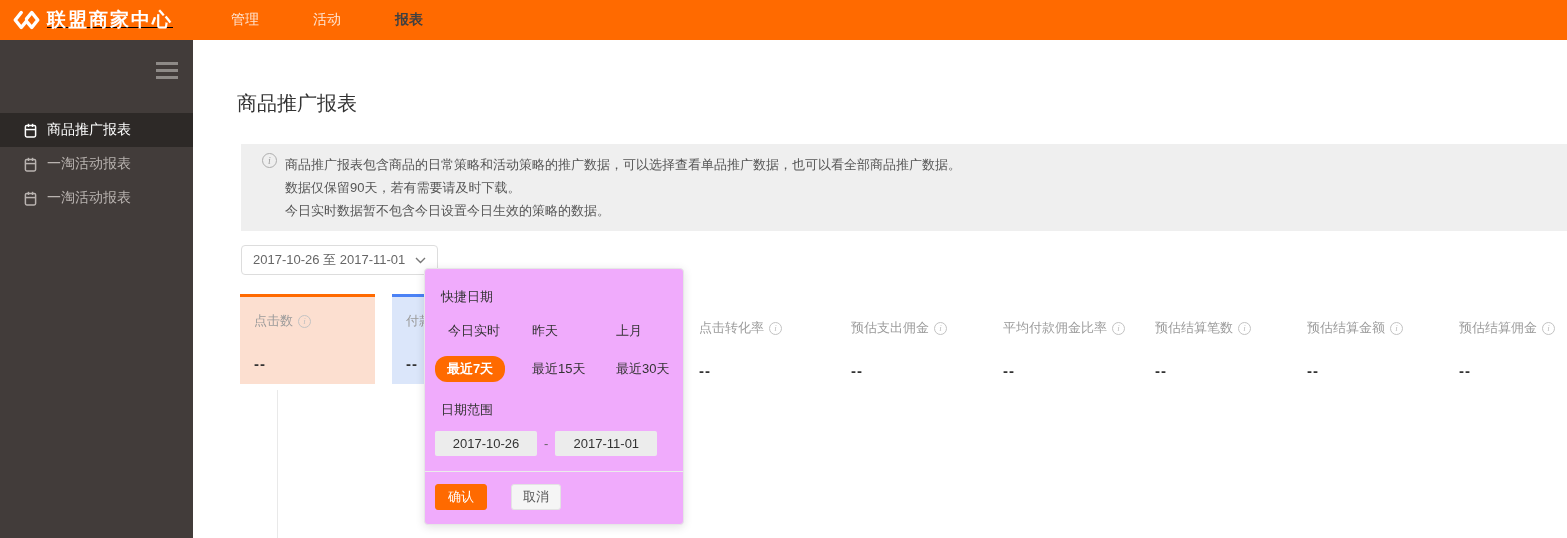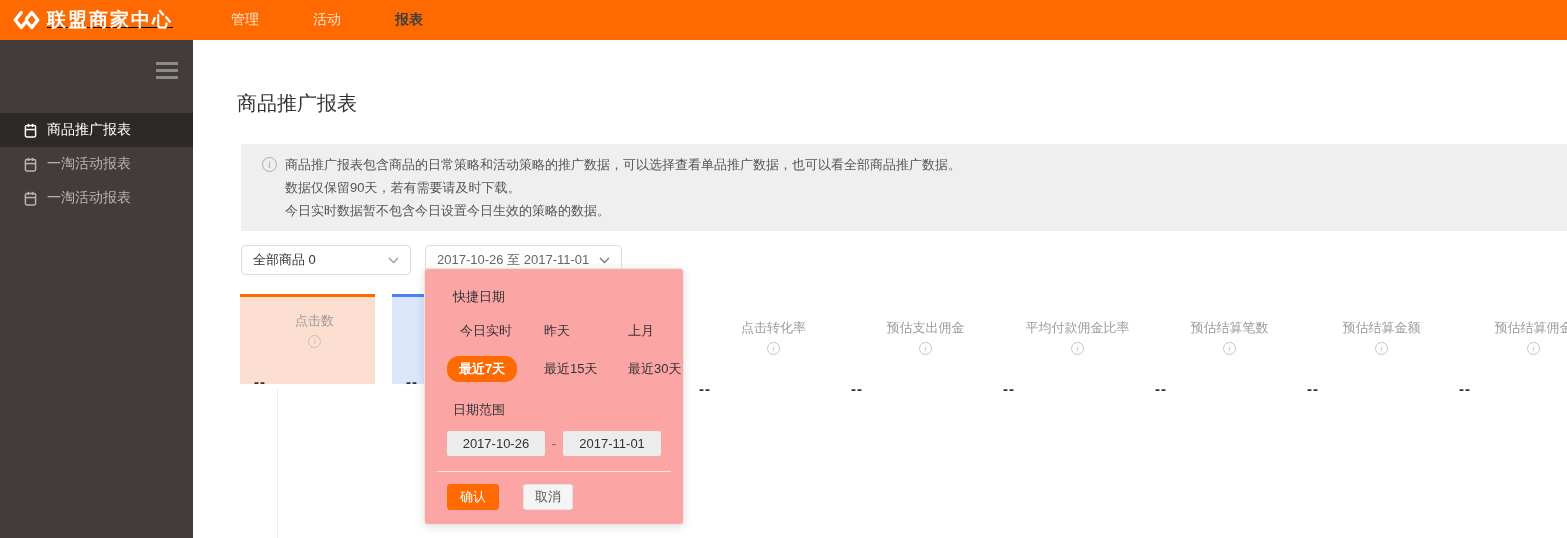--- a/index.html
+++ b/index.html
@@ -29,21 +29,21 @@
     padding-left:24px; font-size:14px; color:#B9B3B0; cursor:pointer; }
   .side-item.active { background:#2D2927; color:#FFFFFF; }
   .side-icon svg { display:block; }
 
   
   .main { position:absolute; left:193px; top:40px; width:1374px; height:498px; }
   .page-title { padding:50px 0 0 44px; font-size:20px; font-weight:400; color:#333; }
 
   .notice { margin:27px 0 0 48px; background:#EFEFEF; padding:9px 20px 9px 21px;
     font-size:13px; color:#555; line-height:23px; }
-  .notice-line1 { display:flex; align-items:center; gap:8px; }
+  .notice-line1 { display:flex; gap:8px; }
   .notice-line.indent { padding-left:23px; }
   .i-icon { display:inline-block; width:15px; height:15px; border:1px solid #ADADAD;
     border-radius:50%; color:#9d9d9d; font:italic 10px/13px "Liberation Serif",serif;
     text-align:center; flex:0 0 auto; }
   .i-icon::after { content:"i"; }
 
   .filters { display:flex; gap:14px; margin:14px 0 0 48px; }
   .select { height:30px; border:1px solid #DDDDDD; border-radius:4px; background:#fff;
     display:flex; align-items:center; justify-content:space-between;
     padding:0 11px; font-size:13px; cursor:pointer; }
@@ -52,41 +52,41 @@
   .chev svg { display:block; }
 
   
   .metrics { display:flex; margin:19px 0 0 47px; }
   .mcol { width:152px; flex:0 0 152px; }
   .mcard { width:135px; height:90px; border-top:3px solid transparent;
     padding:15px 0 0 14px; }
   .mcard.orange { border-top-color:#FF6A00; background:#FCDFD0; }
   .mcard.blue   { border-top-color:#4B82F5; background:#DBE6FA; }
   .mplain { padding:25px 0 0 3px; }
-  .mlabel { display:flex; align-items:center; gap:5px; font-size:13px; color:#9B9B9B;flex-direction:column; }
+  .mlabel { display:flex; align-items:center; gap:5px; font-size:13px; color:#9B9B9B; }
   .m-i { width:13px; height:13px; border-color:#C3C3C3; color:#C0C0C0;
     font-size:9px; line-height:11px; }
   .mvalue { margin-top:25px; font-size:15px; font-weight:bold; color:#333;
     letter-spacing:1px; }
   .chart-axis-line { position:absolute; left:84px; top:350px; width:1px; height:148px;
     background:#E9E9E9; }
 
   
   .popup { position:absolute; left:424px; top:268px; width:260px;
-    background:#fca5a5; border:1px solid #E6E6E6; border-radius:4px;
-    box-shadow:0 2px 10px rgba(0,0,0,.12); z-index:30; padding:0 22px; font-size:13px; }
+    background:#f0abfc; border:1px solid #E6E6E6; border-radius:4px;
+    box-shadow:0 2px 10px rgba(0,0,0,.12); z-index:30; padding:0 10px; font-size:13px; }
   .p-label { color:#333; margin:19px 0 0 6px; }
   .q-row { display:flex; margin-top:12px; }
   .q-col { width:84px; flex:0 0 84px; }
   .q-item { display:inline-block; padding-left:13px; line-height:26px; color:#333;
     cursor:pointer; }
   .q-item.selected { width:70px; padding:0; text-align:center; background:#FF6A00;
     color:#fff; border-radius:12px;font-weight:bold; }
   .range-row { display:flex; align-items:center; margin-top:12px; }
-  .d-field { width:110px; height:25px; background:#ECECEC; border-radius:2px;
+  .d-field { width:102px; height:25px; background:#ECECEC; border-radius:2px;
     text-align:center; line-height:25px; color:#333; cursor:text; }
   .dash { margin:0 7px; color:#666; }
   .p-divider { border-top:1px solid #EBEBEB; margin:15px -10px 0; }
   .p-footer { display:flex; gap:24px; padding:12px 0 14px; }
   .btn { height:26px; font-size:13px; border-radius:3px; cursor:pointer;
     font-family:inherit; }
   .btn.confirm { width:52px; background:#FF6A00; border:1px solid #FF6A00; color:#fff; }
   .btn.cancel  { width:50px; background:#F5F5F5; border:1px solid #E3E3E3; color:#555; }
 </style>
 </head>
@@ -160,28 +160,20 @@
     <div class="notice">
       <div class="notice-line1">
         <span class="i-icon"></span>
         <span>商品推广报表包含商品的日常策略和活动策略的推广数据，可以选择查看单品推广数据，也可以看全部商品推广数据。</span>
       </div>
       <div class="notice-line indent">数据仅保留90天，若有需要请及时下载。</div>
       <div class="notice-line indent">今日实时数据暂不包含今日设置今日生效的策略的数据。</div>
     </div>
 
     <div class="filters">
-      <div class="select product">
-        <span>全部商品 0</span>
-        <span class="chev">
-          <svg width="11" height="7" viewBox="0 0 11 7">
-              <polyline points="1,1 5.5,5.5 10,1" fill="none" stroke="#9b9b9b" stroke-width="1.4"></polyline>
-            </svg>
-        </span>
-      </div>
       <div class="select daterange">
         <span>2017-10-26 至 2017-11-01</span>
         <span class="chev">
           <svg width="11" height="7" viewBox="0 0 11 7">
               <polyline points="1,1 5.5,5.5 10,1" fill="none" stroke="#777" stroke-width="1.4"></polyline>
             </svg>
         </span>
       </div>
     </div>
 

